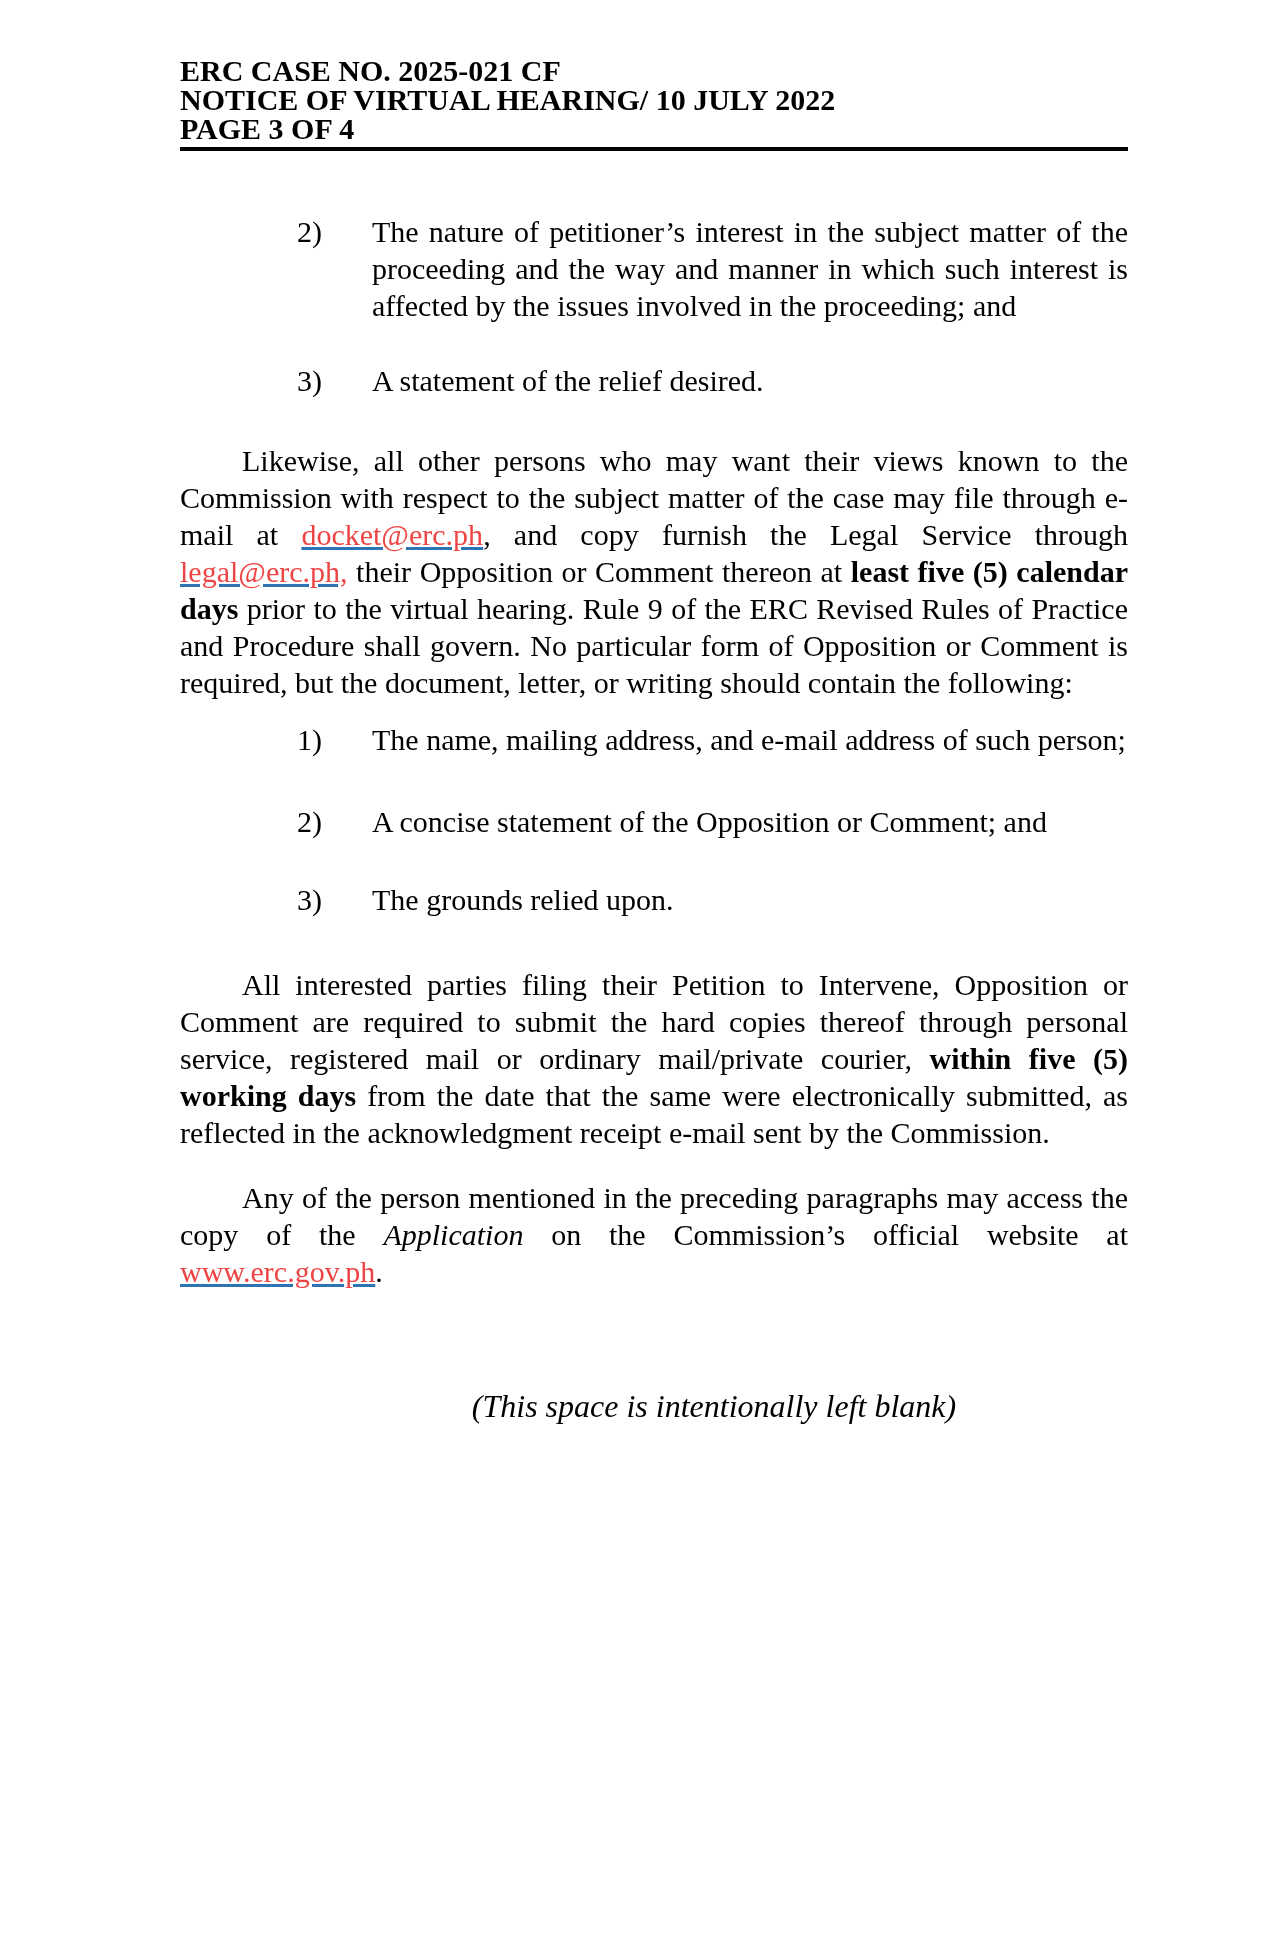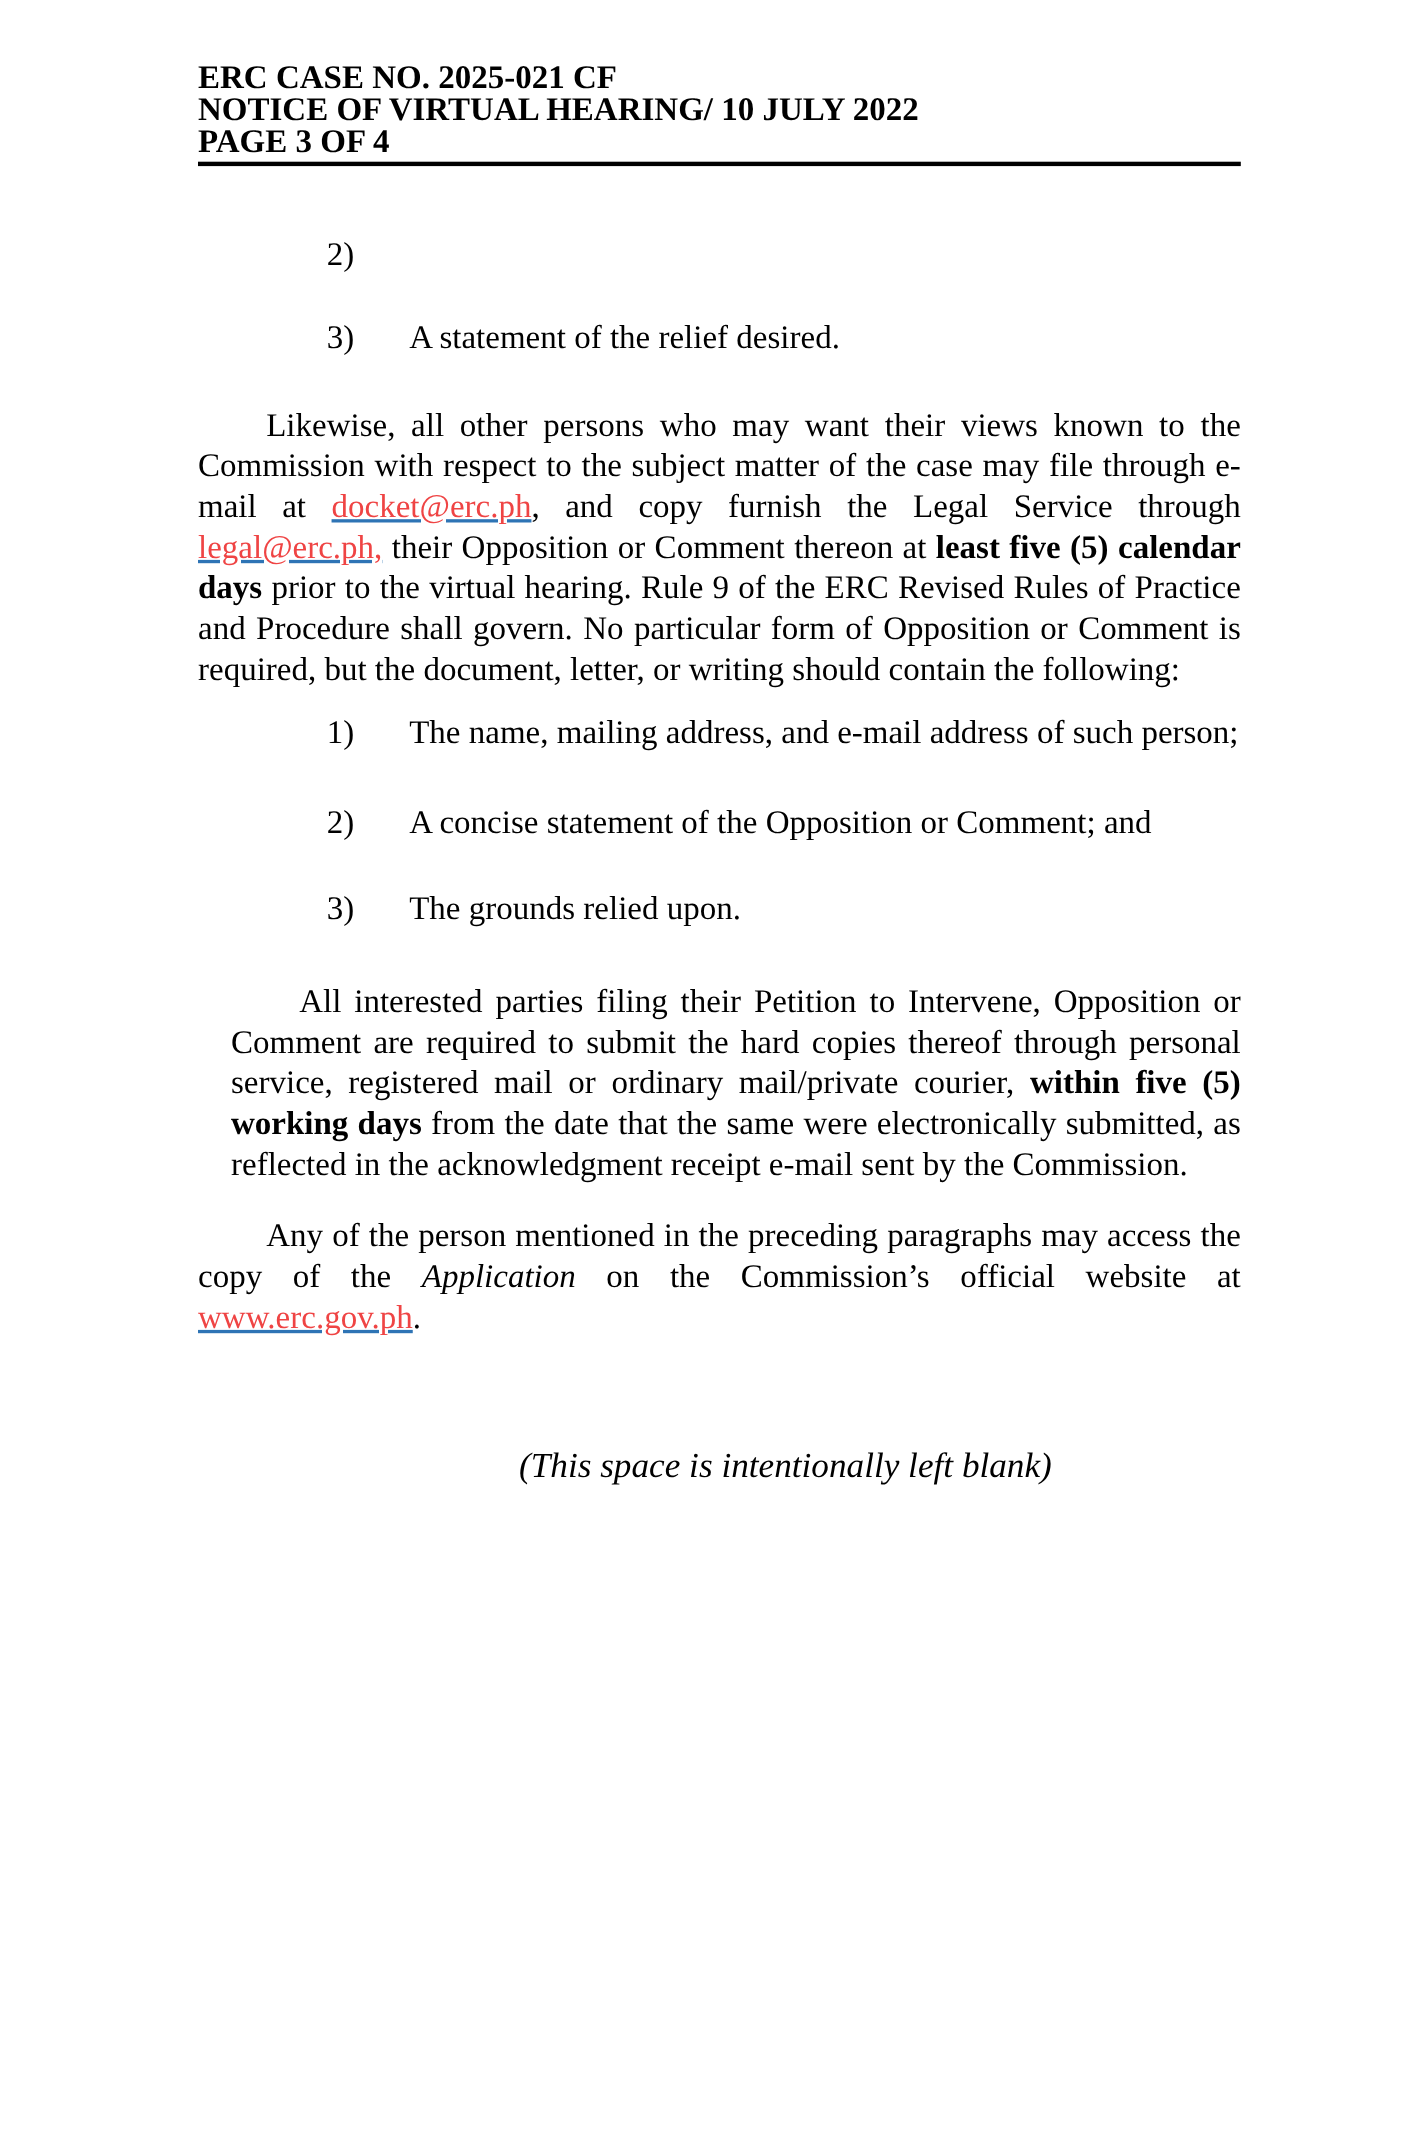--- a/index.html
+++ b/index.html
@@ -57,21 +57,21 @@
   
   .para {
     text-indent: 62px;
   }
   .m-item2 { margin-top: 62px; }
   .m-item3 { margin-top: 38px; }
   .m-likewise { margin-top: 43px; }
   .m-list1 { margin-top: 20px; }
   .m-list2 { margin-top: 45px; }
   .m-list3 { margin-top: 41px; }
-  .m-hardcopy { margin-top: 48px; margin-left: 30px; }
+  .m-hardcopy { margin-top: 48px; }
   .m-website { margin-top: 28px; }
   .blank-note {
     margin-top: 98px;
     font-size: 32px;
     line-height: 37px;
     font-style: italic;
     text-align: center;
     padding-left: 120px;
   }
   .bold { font-weight: bold; }
@@ -90,20 +90,21 @@
   <div class="content">
 
     <div class="doc-header">
       <div>ERC CASE NO. 2025-021 CF</div>
       <div>NOTICE OF VIRTUAL HEARING/ 10 JULY 2022</div>
       <div>PAGE 3 OF 4</div>
     </div>
 
     <div class="body-text olist-row m-item2">
       <div class="olist-num">2)</div>
+      <div class="olist-text">The nature of petitioner’s interest in the subject matter of the proceeding and the way and manner in which such interest is affected by the issues involved in the proceeding; and</div>
     </div>
 
     <div class="body-text olist-row m-item3">
       <div class="olist-num">3)</div>
       <div class="olist-text">A statement of the relief desired.</div>
     </div>
 
     <div class="body-text para m-likewise"><span>Likewise, all other persons who may want their views known to the Commission with respect to the subject matter of the case may file through e-mail at </span><a class="doc-link">docket@erc.ph</a><span>, and copy furnish the Legal Service through </span><a class="doc-link">legal@erc.ph,</a><span> their Opposition or Comment thereon at </span><span class="bold">least five (5) calendar days</span><span> prior to the virtual hearing. Rule 9 of the ERC Revised Rules of Practice and Procedure shall govern. No particular form of Opposition or Comment is required, but the document, letter, or writing should contain the following:</span></div>
 
     <div class="body-text olist-row m-list1">

